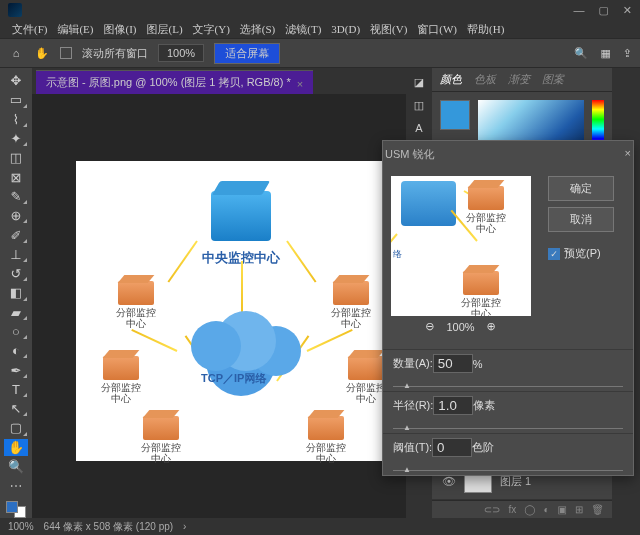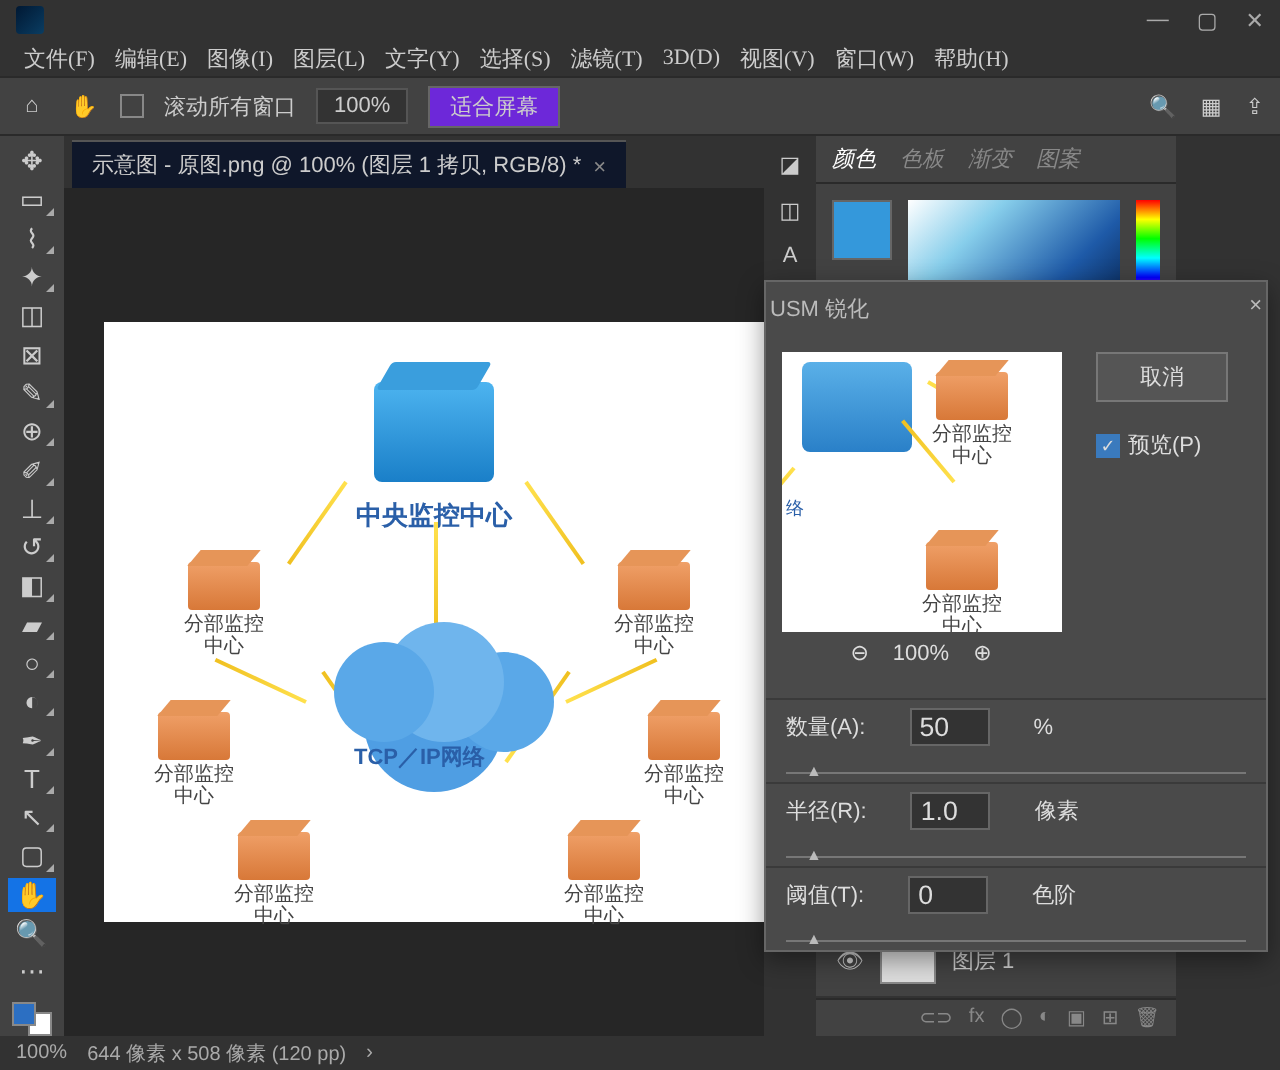--- a/index.html
+++ b/index.html
@@ -13,39 +13,39 @@
 
 
 .menubar { height: 18px; display: flex; align-items: center; padding: 0 8px; gap: 2px; background: #323232; }
 .menubar span { padding: 0 4px; cursor: pointer; font-family: Liberation Serif, serif; }
 
 
 .optbar { height: 30px; background: #424242; display: flex; align-items: center; padding: 0 8px; gap: 10px; border-top: 1px solid #2a2a2a; border-bottom: 1px solid #2a2a2a; }
 .icon-btn { width: 16px; height: 16px; display: inline-flex; align-items: center; justify-content: center; }
 .checkbox { width: 12px; height: 12px; border: 1px solid #888; display: inline-block; }
 .zoom-box { background: #333; padding: 2px 8px; border: 1px solid #555; }
-.fit-btn { background: #6d28d9; border: 1px solid #666; padding: 2px 10px; cursor: pointer; }
+.fit-btn { background: #1d4ed8; border: 1px solid #666; padding: 2px 10px; cursor: pointer; }
 .optbar .right { margin-left: auto; display: flex; gap: 12px; }
 
 
 .main { display: flex; height: 450px; }
 .toolbox { width: 32px; background: #424242; display: flex; flex-direction: column; align-items: center; padding-top: 4px; gap: 2px; }
 .tool { width: 24px; height: 20px; display: flex; align-items: center; justify-content: center; position: relative; cursor: pointer; font-size: 13px; }
 .tool.active { background: #1473e6; }
 .tool-corner::after { content: ""; position: absolute; right: 1px; bottom: 1px; border: 2px solid transparent; border-right-color: #aaa; border-bottom-color: #aaa; }
 .fg-bg { width: 20px; height: 20px; position: relative; margin-top: 4px; }
 .fg-bg .bg { position: absolute; right: 0; bottom: 0; width: 12px; height: 12px; background: #fff; border: 1px solid #888; }
 .fg-bg .fg { position: absolute; left: 0; top: 0; width: 12px; height: 12px; background: #2c6fc2; border: 1px solid #888; }
 
 
 .docarea { flex: 1; background: #262626; display: flex; flex-direction: column; position: relative; }
 .tabbar { height: 26px; background: #323232; display: flex; align-items: flex-end; padding-left: 4px; }
-.tab { background: #0f172a; padding: 4px 10px; border-top: 1px solid #555; font-size: 11px; display: flex; align-items: flex-end; gap: 6px; }
+.tab { background: #4c1d95; padding: 4px 10px; border-top: 1px solid #555; font-size: 11px; display: flex; align-items: flex-end; gap: 6px; }
 .tab .x { color: #888; cursor: pointer; }
-.canvas-wrap { flex: 1; display: flex; align-items: center; justify-content: center; overflow: hidden; }
+.canvas-wrap { flex: 1; display: flex; align-items: center; justify-content: center; overflow: hidden; padding-left: 24px; }
 .canvas { width: 330px; height: 300px; background: #fff; color: #333; position: relative; margin-left: 20px; margin-top: 10px; }
 
 
 .building { position: absolute; left: 135px; top: 30px; }
 .b-body { width: 60px; height: 50px; background: linear-gradient(#4db4f0,#1a7fc8); border-radius: 4px; position: relative; }
 .b-body::before { content:""; position:absolute; top:-10px; left:5px; width:50px; height:14px; background:#3a9edd; transform: skewX(-30deg); border-radius: 2px; }
 .b-label { text-align: center; font-size: 13px; font-weight: bold; color: #2a5fa8; margin-top: 8px; width: 80px; margin-left: -10px; }
 .cloud { position: absolute; left: 105px; top: 160px; width: 120px; height: 55px; }
 .cloud::before { content:""; position:absolute; width:50px; height:50px; background:#5aa8e8; border-radius:50%; left:10px; top:0; box-shadow: 30px -5px 0 5px #6fb5ed, 60px 5px 0 0 #5aa8e8, 25px 15px 0 10px #4f9ee3; }
 .cloud-label { position:absolute; top: 50px; left: 20px; font-size: 11px; font-weight: bold; color: #2a5fa8; }
@@ -76,21 +76,21 @@
 .dlg-title { padding: 6px 2px; font-size: 11px; color: #bbb; display:flex; justify-content:space-between; }
 .dlg-title .x { cursor:pointer; }
 .dlg-body { display:flex; }
 .preview { width: 155px; padding: 8px; }
 .preview-box { width: 140px; height: 140px; background: #fff; position: relative; overflow:hidden; }
 .dlg-btns { width: 86px; padding: 8px 10px; display:flex; flex-direction:column; gap:6px; }
 .dlg-btn { background:#555; border:1px solid #777; padding:4px 0; text-align:center; cursor:pointer; font-size:11px; }
 .dlg-chk { display:flex; align-items:center; gap:4px; margin-top:8px; font-size:11px; }
 .chkmark { width:12px; height:12px; background:#3a7abd; display:inline-flex; align-items:center; justify-content:center; font-size:9px; }
 .zoom-row { display:flex; align-items:center; justify-content:center; gap:12px; padding:4px 0 8px; font-size:11px; }
-.param-row { display:flex; align-items:center; gap:22px; padding:4px 10px; border-top:1px solid #3a3a3a; font-size:11px; }
+.param-row { display:flex; align-items:center; gap:0; padding:4px 10px; border-top:1px solid #3a3a3a; font-size:11px; }
 .param-row input { width:40px; background:#333; border:1px solid #666; color:#ddd; padding:1px 4px; }
 .slider { height:10px; margin:0 10px 4px; position:relative; border-bottom:1px solid #777; }
 .slider::after { content:"▲"; position:absolute; left:10px; bottom:-4px; font-size:8px; color:#bbb; }
 
 
 .statusbar { height: 17px; background: #323232; display:flex; align-items:center; padding: 0 8px; font-size:10px; color:#aaa; gap: 10px; }
 
 
 .layer-bottom { display:flex; gap:8px; padding:3px 8px; justify-content:flex-end; color:#888; font-size:10px; border-top:1px solid #2a2a2a; }
 </style>
@@ -271,20 +271,21 @@
 中心</span></div>
         <div style="position:absolute; left:2px; top:72px; font-size:9px; color:#2a5fa8;">络</div>
       </div>
       <div class="zoom-row">
         <span>⊖</span>
         <span>100%</span>
         <span>⊕</span>
       </div>
     </div>
     <div class="dlg-btns">
+      <div class="dlg-btn">确定</div>
       <div class="dlg-btn">取消</div>
       <label class="dlg-chk">
         <span class="chkmark">✓</span>
         <span>预览(P)</span>
       </label>
     </div>
   </div>
   <div class="param-row">
     <span>数量(A):</span>
     <input value="50" style="">

